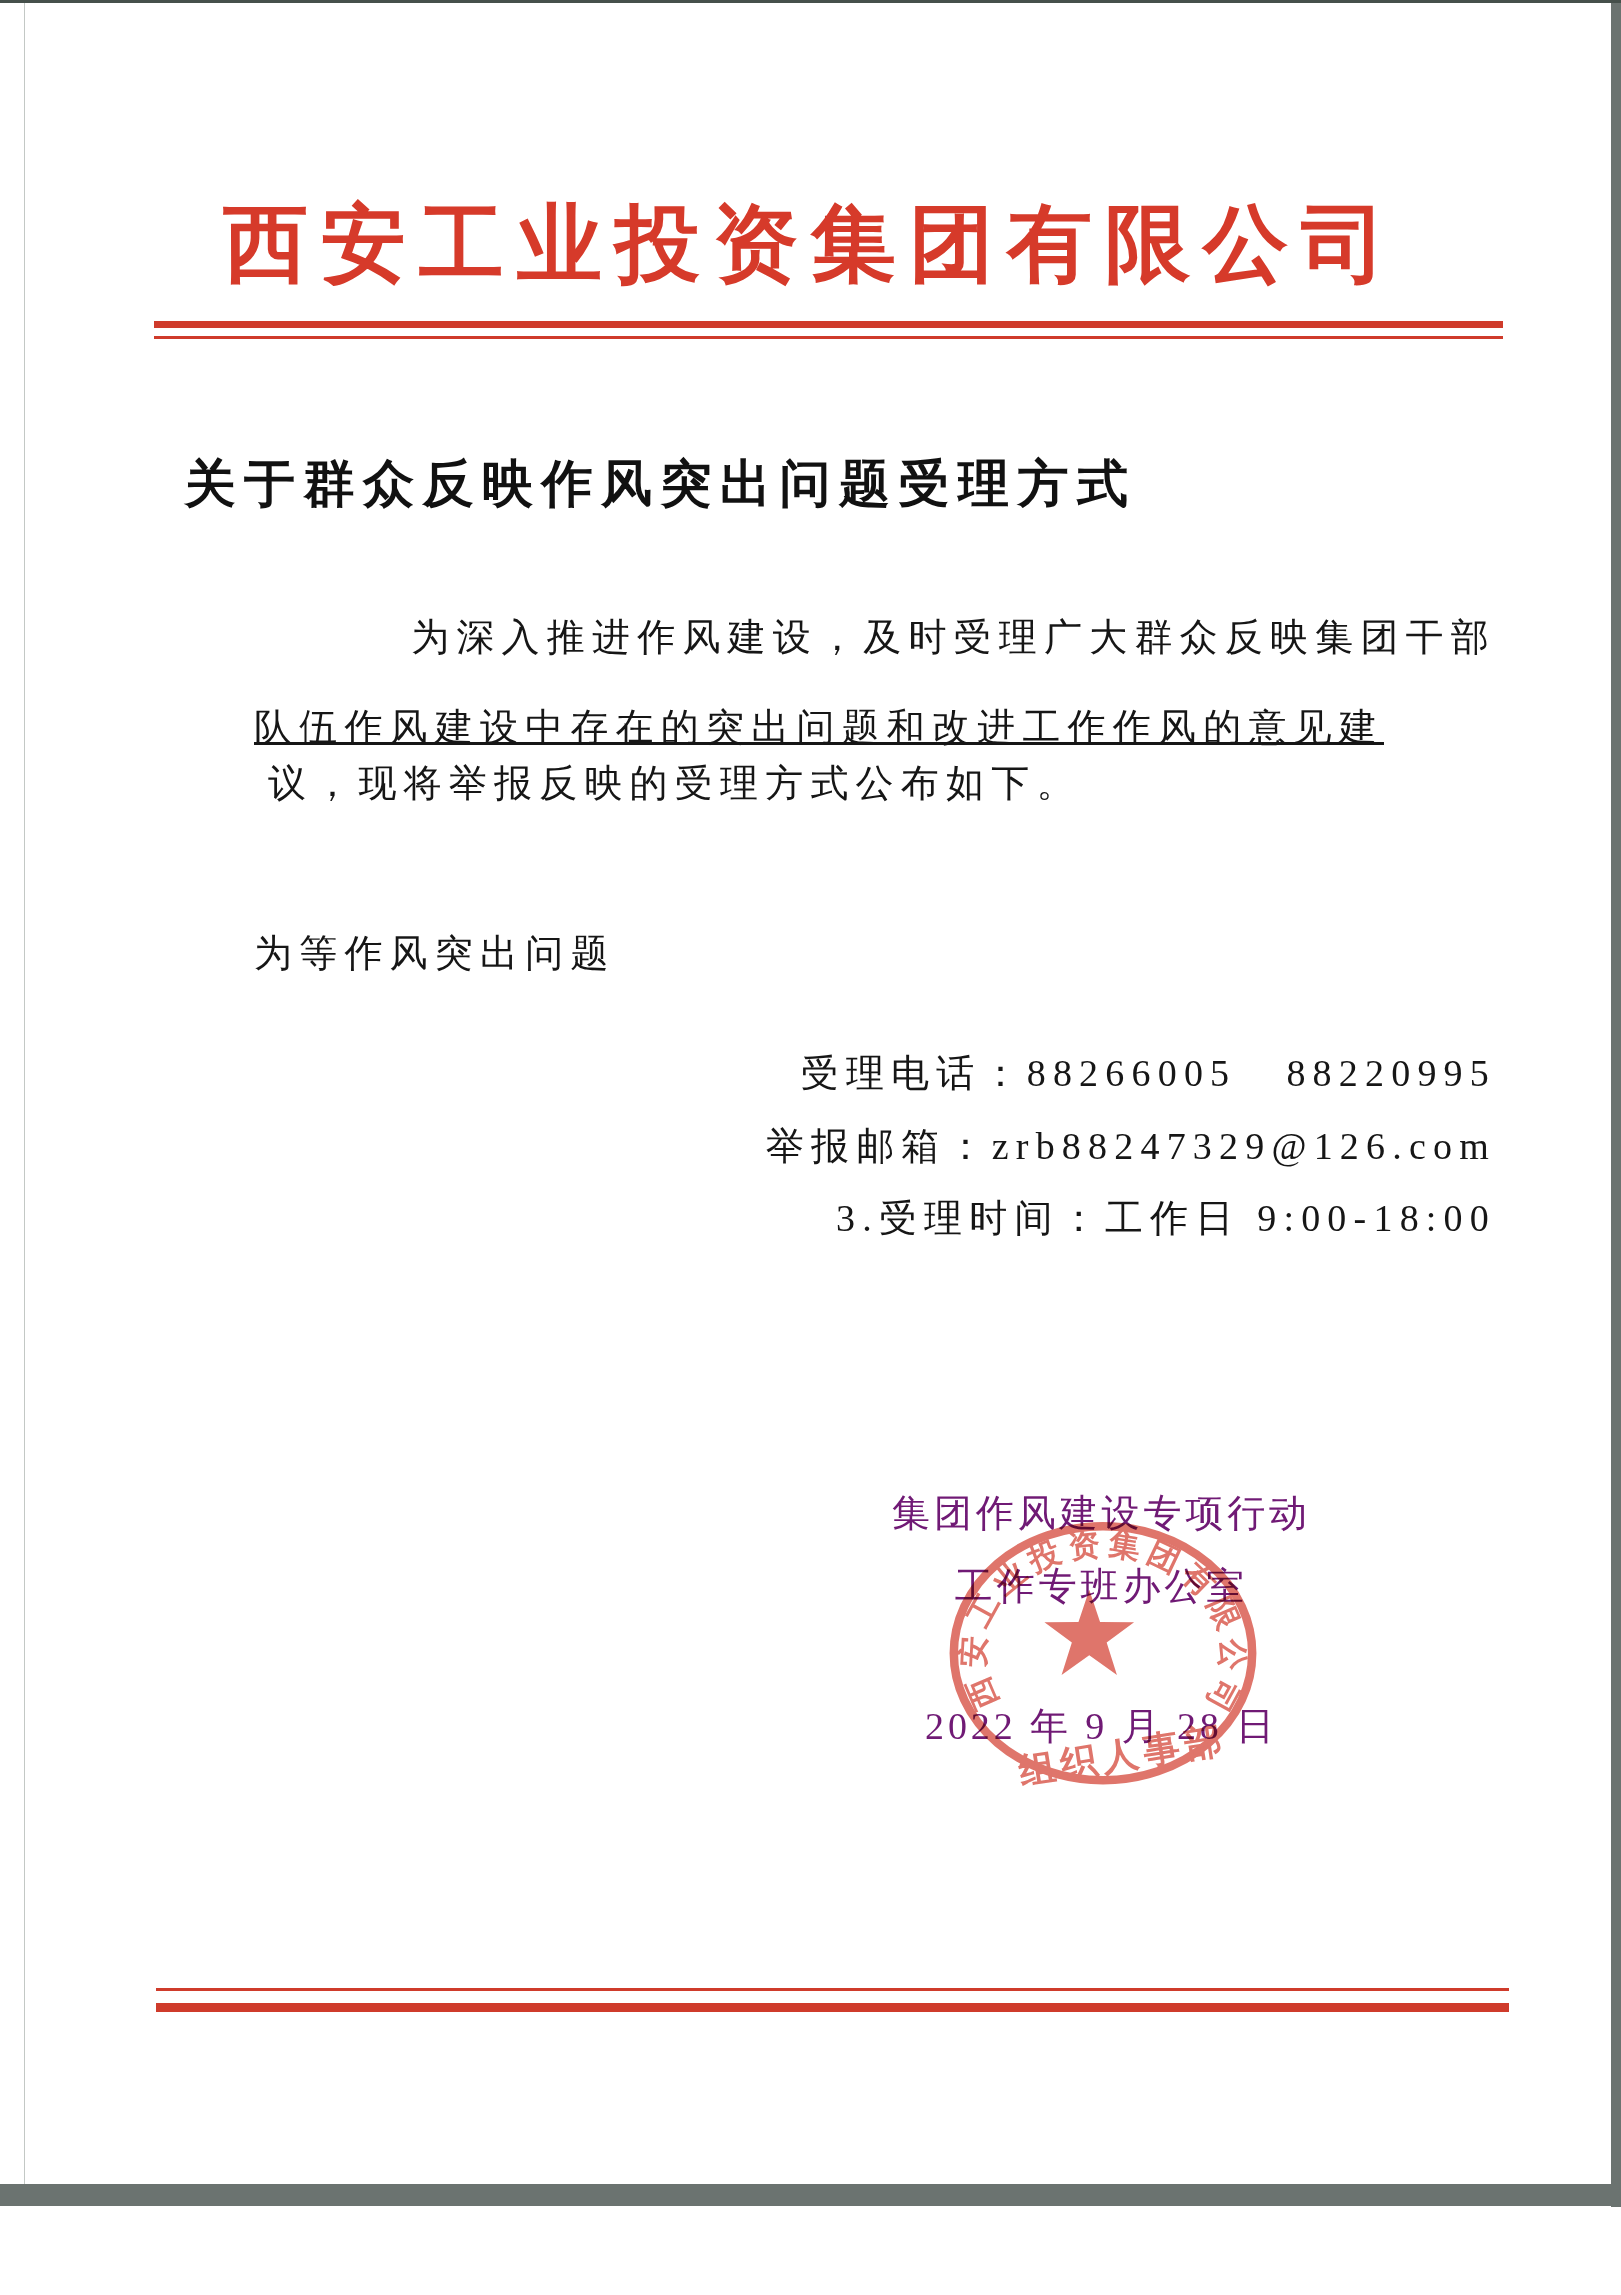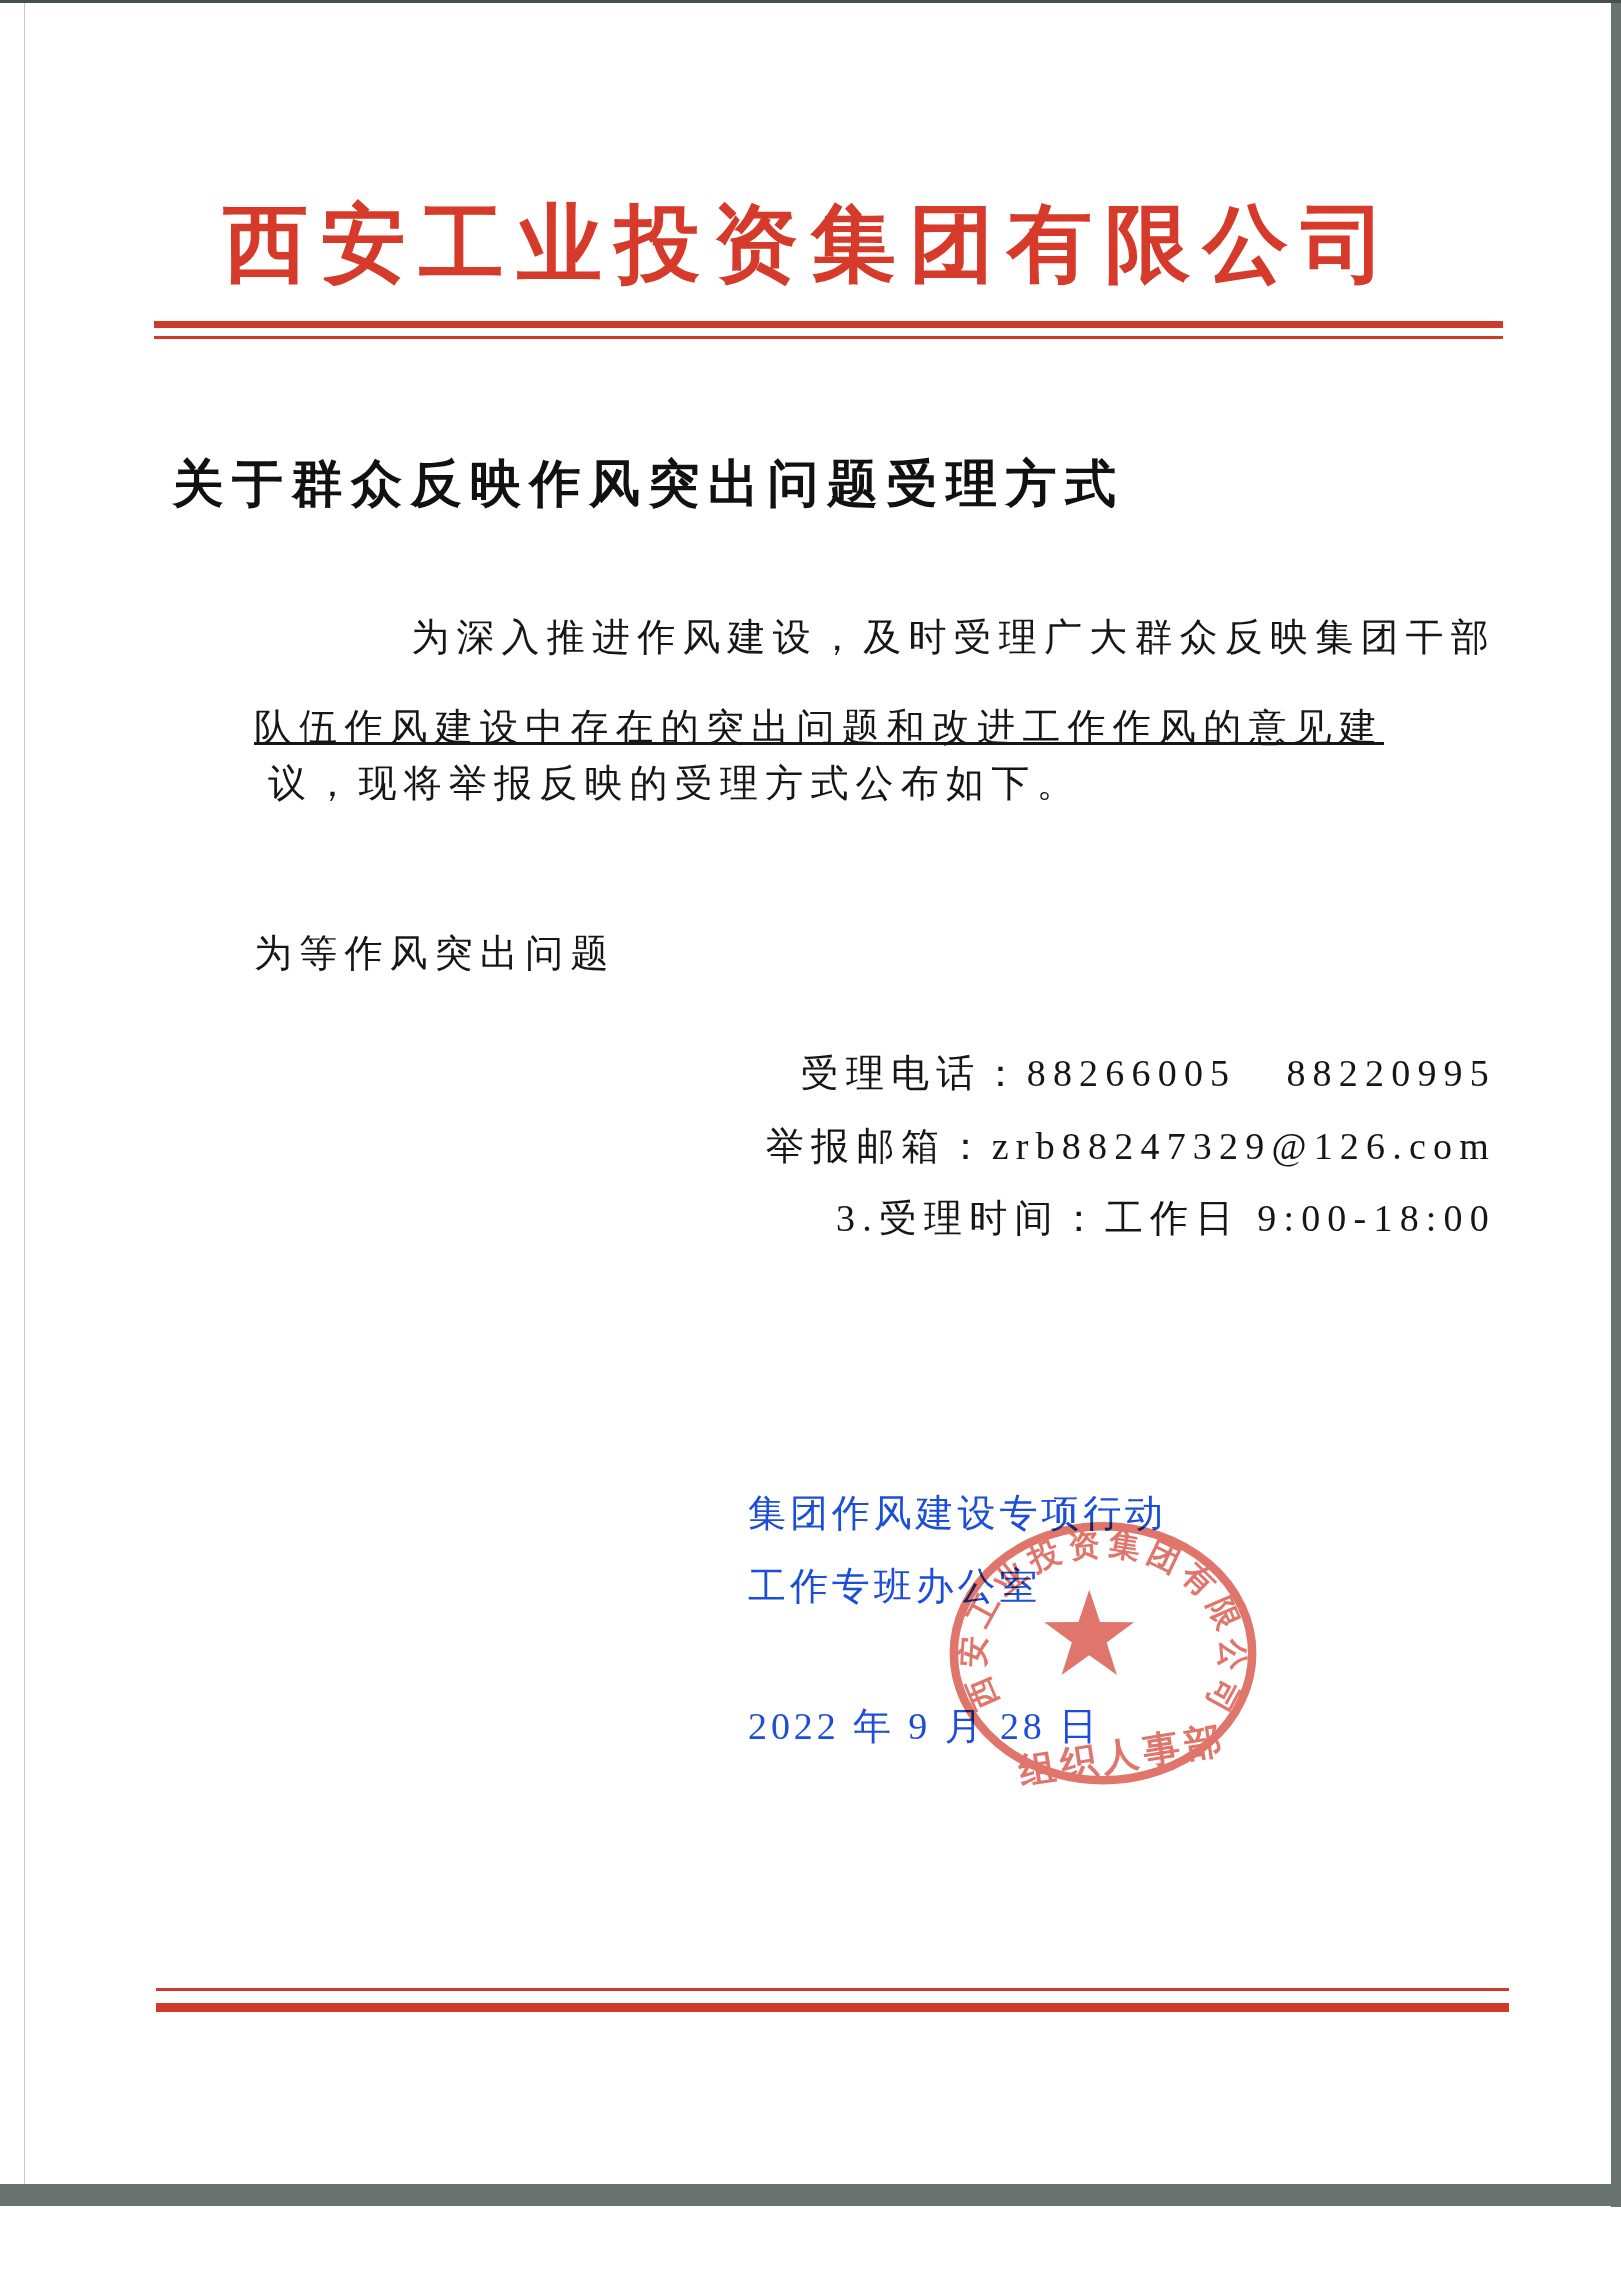--- a/index.html
+++ b/index.html
@@ -35,20 +35,21 @@
 
   
   .doc-title{
     position:absolute;left:0;top:450px;width:1297px;
     text-align:center;
     font-size:51px;font-weight:bold;
     letter-spacing:8.5px;
     color:#111111;
     font-family:"DejaVu Sans","Liberation Sans",sans-serif;
     white-space:nowrap;
+    padding-left:12px;
   }
 
   
   .body-line{
     position:absolute;left:254px;width:1152px;
     font-size:38px;line-height:42px;
     letter-spacing:7.2px;
     color:#161616;
     white-space:pre-wrap;
   }
@@ -59,23 +60,24 @@
   .bl-3{top:834px;}
   .bl-4{top:932px;}
   .bl-5{top:980px;}
   .bl-6{top:1052px;}
   .bl-7{top:1125px;}
   .bl-8{top:1197px;}
 
   
   .sig-line{
     position:absolute;left:748px;width:707px;
+    text-align:center;
     font-size:38px;line-height:42px;
     letter-spacing:3.9px;
-    color:#1d4ed8;
+    color:#701a75;
     white-space:pre-wrap;
   }
   .sg-0{top:1492px;}
   .sg-1{top:1565px;}
   .sg-2{top:1638px;}
   .sg-3{top:1705px;}
 
   
   .seal{
     position:absolute;left:944px;top:1518px;width:318px;height:277px;

